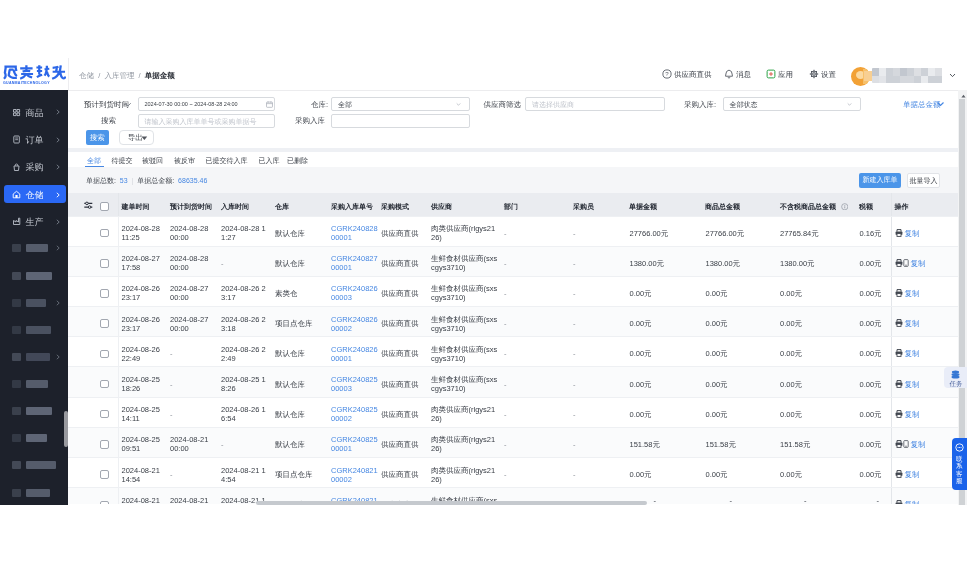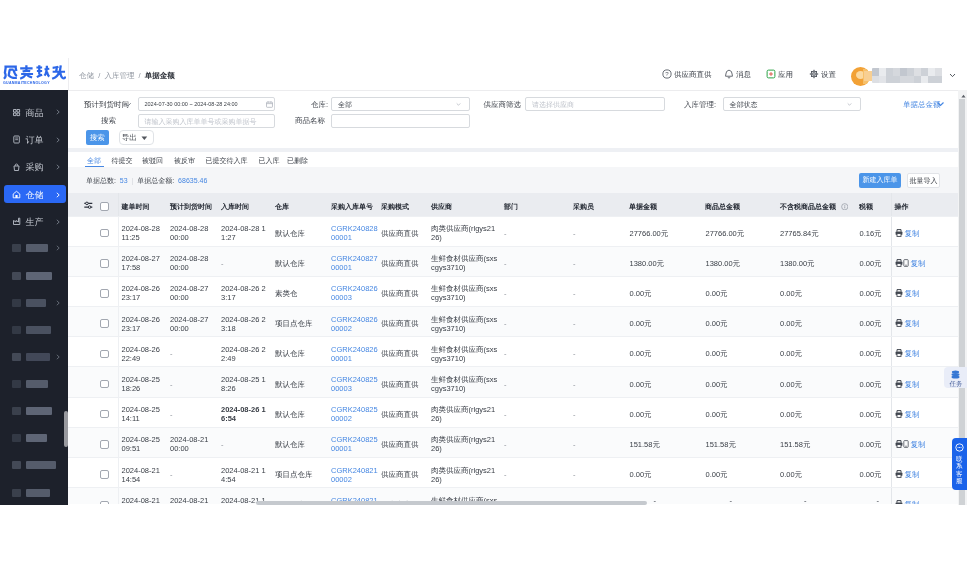--- a/index.html
+++ b/index.html
@@ -157,35 +157,35 @@
       <rect x="0.6" y="1.2" width="6.8" height="6" rx="0.8" fill="none" stroke="#a6abb4" stroke-width="0.8"></rect>
       <path d="M2.4 0.4v1.6M5.6 0.4v1.6M0.6 3h6.8" stroke="#a6abb4" stroke-width="0.8"></path>
     </svg>
 <div class="ab lbl" style="left:311px;top:100px;">仓库:</div>
 <div class="inp" style="left:331px;top:97px;width:139px;height:14px;line-height:13px;">全部</div>
 <svg class="caret" style="left:456px;top:102px;" width="7" height="5" viewBox="0 0 7 5">
       <path d="M1 1 L3.5 3.5 L6 1" stroke="#a6abb4" stroke-width="0.9" fill="none"></path>
     </svg>
 <div class="ab lbl" style="left:483.5px;top:100px;">供应商筛选</div>
 <div class="inp ph" style="left:525px;top:97px;width:140px;height:14px;line-height:13px;">请选择供应商</div>
-<div class="ab lbl" style="left:684px;top:100px;">入库管理:</div>
+<div class="ab lbl" style="left:684px;top:100px;">采购入库:</div>
 <div class="inp" style="left:722.5px;top:97px;width:138.5px;height:14px;line-height:13px;">全部状态</div>
 <svg class="caret" style="left:846.5px;top:102px;" width="7" height="5" viewBox="0 0 7 5">
       <path d="M1 1 L3.5 3.5 L6 1" stroke="#a6abb4" stroke-width="0.9" fill="none"></path>
     </svg>
 <div class="ab" style="left:903px;top:100px;font-size:7.5px;color:#4687e2;">单据总金额</div>
 <svg class="ab" style="left:936px;top:101px;" width="9" height="7" viewBox="0 0 9 7">
       <path d="M1.5 1.5 L4.5 4.5 L7.5 1.5" stroke="#4687e2" stroke-width="1.2" fill="none"></path>
     </svg>
 <div class="ab lbl" style="left:101px;top:116px;">搜索</div>
 <div class="inp ph" style="left:137.5px;top:113.5px;width:137.5px;height:14px;line-height:13px;">请输入采购入库单单号或采购单据号</div>
-<div class="ab lbl" style="left:295px;top:116px;">商品名称</div>
+<div class="ab lbl" style="left:295px;top:116px;">采购入库</div>
 <div class="inp" style="left:331px;top:113.5px;width:139px;height:14px;"></div>
 <div class="ab" style="left:85.7px;top:130px;width:23.3px;height:15px;background:#4b95e9;border-radius:2px;color:#fff;font-size:7.5px;text-align:center;line-height:15px;">搜索</div>
-<div class="ab" style="left:118.8px;top:130px;width:35px;height:15px;border:1px solid #e0e3e7;border-radius:4px;font-size:7.5px;color:#3a3f47;line-height:13px;padding-left:2px;">导出</div>
+<div class="ab" style="left:118.8px;top:130px;width:35px;height:15px;border:1px solid #e0e3e7;border-radius:4px;font-size:7.5px;color:#3a3f47;line-height:13px;padding-left:8px;">导出</div>
 <svg class="ab" style="left:141px;top:135.5px;" width="6.7" height="4.3" viewBox="0 0 6.7 4.3">
       <path d="M0.5 0.5 L3.35 3.9 L6.2 0.5 Z" fill="#53575e"></path>
     </svg>
 <div class="ab" style="left:68px;top:148px;width:891px;height:4px;background:#eef0f4;"></div>
 <div class="ab" style="left:87px;top:156px;font-size:7px;color:#4687e2;">全部</div>
 <div class="ab" style="left:111.6px;top:156px;font-size:7px;color:#383d45;">待提交</div>
 <div class="ab" style="left:142px;top:156px;font-size:7px;color:#383d45;">被驳回</div>
 <div class="ab" style="left:174px;top:156px;font-size:7px;color:#383d45;">被反审</div>
 <div class="ab" style="left:205.6px;top:156px;font-size:7px;color:#383d45;">已提交待入库</div>
 <div class="ab" style="left:258.4px;top:156px;font-size:7px;color:#383d45;">已入库</div>
@@ -388,21 +388,21 @@
                 <rect x="2" y="4.6" width="4" height="2.8" fill="#fff" stroke="#41464f" stroke-width="0.9"></rect>
               </svg><span style="color:#4687e2;margin-left:2px;">复制</span></td>
           </tr>
           <tr style="height:30.2px;background:#ffffff;font-size:7.5px;color:#383d45;">
             <td></td>
             <td style="border-right:1px solid #eef0f3;">
               <div style="width:8.5px;height:8.5px;border:1px solid #a2a7b0;border-radius:2px;background:#fff;"></div>
             </td>
             <td style="padding-left:3px;">2024-08-25<br>14:11</td>
             <td style="padding-left:3px;"><span style="color:#8a8f98;">-</span></td>
-            <td style="padding-left:3px;font-weight:bold;">2024-08-26 1<br>6:54</td>
+            <td style="padding-left:3px;">2024-08-26 1<br>6:54</td>
             <td style="padding-left:3px;">默认仓库</td>
             <td style="padding-left:3px;color:#4687e2;">CGRK240825<br>00002</td>
             <td style="padding-left:3px;">供应商直供</td>
             <td style="padding-left:3px;">肉类供应商(rlgys21<br>26)</td>
             <td style="padding-left:3px;color:#8a8f98;">-</td>
             <td style="padding-left:3px;color:#8a8f98;">-</td>
             <td style="padding-left:3.5px;">0.00元</td>
             <td style="padding-left:3.5px;">0.00元</td>
             <td style="padding-left:3px;">0.00元</td>
             <td style="padding-left:3.5px;">0.00元</td>

